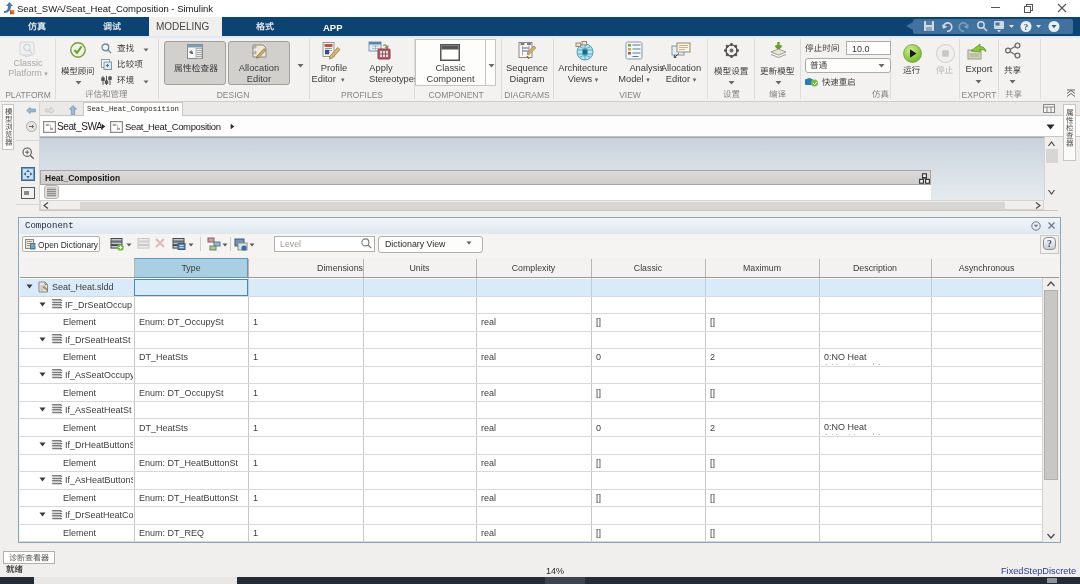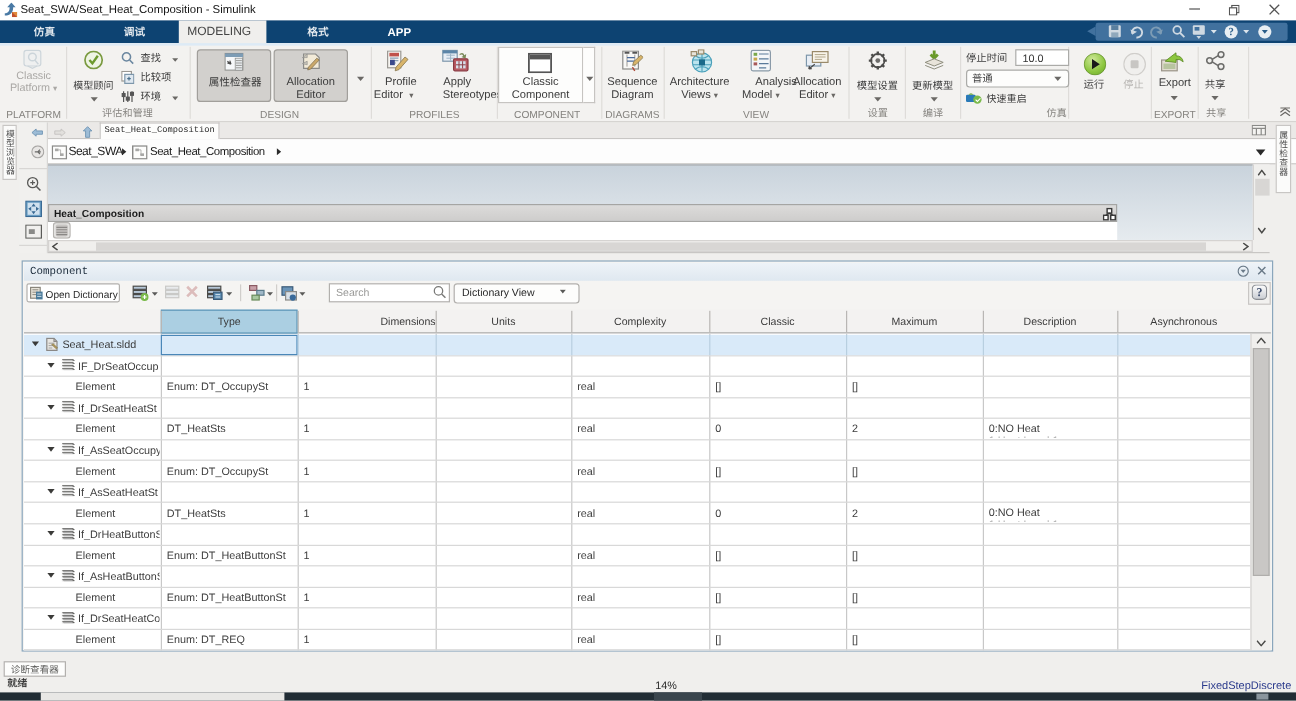--- a/index.html
+++ b/index.html
@@ -867,21 +867,21 @@
       <rect x="4" y="6" width="9" height="7" fill="#d8e0e8" stroke="#8a8a88"></rect>
       <circle cx="10" cy="11" r="2.6" fill="#3a6a9a"></circle>
     </svg>
   </div>
 <div style="position:absolute;left:249px;top:243px;">
     <svg width="6" height="4" viewBox="0 0 6 4">
       <path d="M0.5 0.5 l5 0 -2.5 3z" fill="#5a5a58"></path>
     </svg>
   </div>
 <div style="position:absolute;background:#fff;border:1px solid #b2b0ad;left:274px;top:236px;width:101px;height:16px"></div>
-<span class="t" style="left:280px;top:239px;font-size:8.8px;color:#9a9a98">Search</span>
+<span class="t" style="left:280px;top:239px;font-size:8.8px;color:#9a9a98">Level</span>
 <div style="position:absolute;left:361px;top:238px;">
     <svg width="11" height="11" viewBox="0 0 11 11" fill="none" stroke="#7a7a78">
       <circle cx="4.4" cy="4.4" r="3.5" stroke-width="1.1"></circle>
       <path d="M7 7 l3.2 3.2" stroke-width="1.2"></path>
     </svg>
   </div>
 <div style="position:absolute;background:#fff;border:1px solid #b2b0ad;left:378px;top:235.5px;width:105px;height:17px;border-radius:3px;background:#fdfdfc"></div>
 <span class="t" style="left:385px;top:239px;font-size:8.8px;color:#2a2a2a">Dictionary View</span>
 <div style="position:absolute;left:466px;top:241px;">
     <svg width="6" height="4" viewBox="0 0 6 4">

